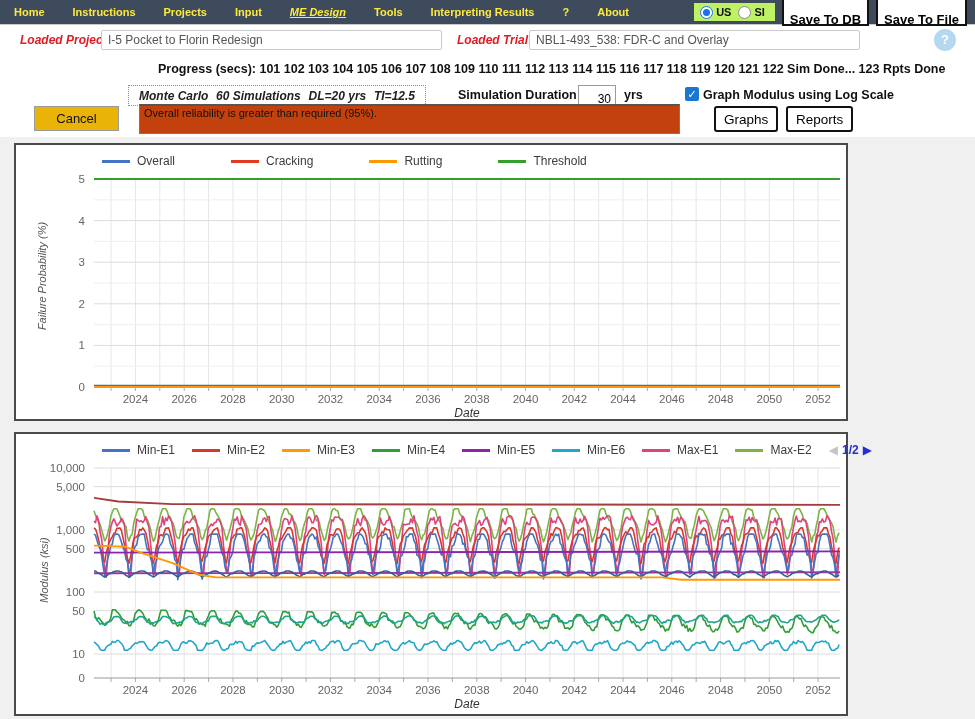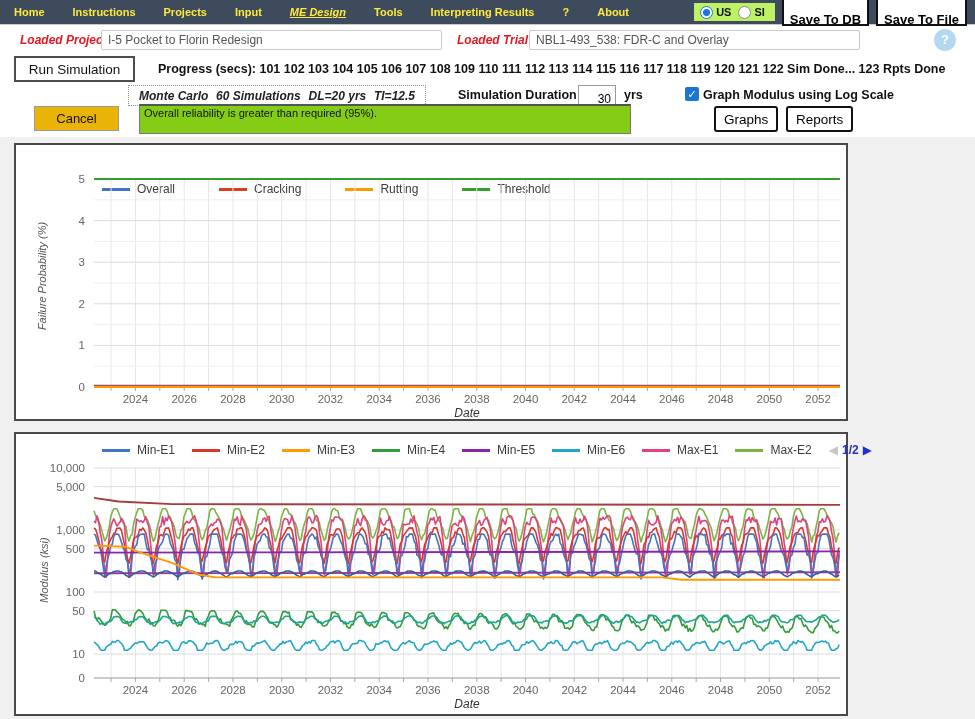--- a/index.html
+++ b/index.html
@@ -41,33 +41,33 @@
   .durin{position:absolute;left:578px;top:0;width:38px;height:27px;border:1px solid #9a9a9a;font-family:inherit;
          font-size:12px;text-align:right;padding:0 4px;box-sizing:border-box;}
   .yrs{position:absolute;left:624px;top:3px;font-size:12.5px;font-weight:bold;color:#111;}
   .cbx{position:absolute;left:685px;top:2px;width:14px;height:14px;background:#1976d2;border-radius:2px;color:#fff;
        font-size:11px;line-height:14px;text-align:center;cursor:pointer;}
   .cbxlabel{position:absolute;left:703px;top:3px;font-size:12.5px;font-weight:bold;color:#111;}
 
   .cancelrow{top:104px;height:32px;}
   .cancelbtn{position:absolute;left:34px;top:2px;width:85px;height:25px;background:#eab308;border:1px solid #999;
              font-family:inherit;font-size:13px;color:#111;cursor:pointer;}
-  .statusbox{position:absolute;left:139px;top:0;width:492px;height:30px;background:#84cc16;border:1px solid #777;
+  .statusbox{position:absolute;left:139px;top:0;width:541px;height:30px;background:#c2410c;border:1px solid #777;
              border-top:2px solid #555;box-sizing:border-box;font-size:11px;color:#111;padding:1px 4px;overflow:hidden;}
   .gr-btn{position:absolute;top:2px;height:26px;background:#fff;border:2px solid #111;border-radius:3px;
           font-family:inherit;font-size:13.5px;color:#000;cursor:pointer;padding:0 8px;}
   .graphs{left:714px;} .reports{left:786px;}
 
   
   .charts{position:absolute;top:137px;left:0;width:975px;height:582px;background:#f0f0f0;}
   .card{position:absolute;left:14px;width:834px;background:#fff;border:2px solid #4a4a4a;box-sizing:border-box;}
   .card1{top:6px;height:278px;}
   .card2{top:295px;height:284px;}
   .legend{position:absolute;top:7px;left:86px;right:6px;height:18px;display:flex;align-items:center;}
-  .card1 .legend{gap:44px;margin-top:28px;}
+  .card1 .legend{gap:56px;}
   .card2 .legend{gap:17px;}
   .litem{display:flex;align-items:center;gap:7px;}
   .swatch{width:28px;height:3px;display:inline-block;}
   .lname{font-size:12px;color:#3c3c3c;white-space:nowrap;}
   .pager{margin-left:auto;display:flex;align-items:center;gap:4px;margin-right:4px;}
   .pg-left{color:#c6c6c6;font-size:12px;cursor:pointer;}
   .pg-right{color:#2330cf;font-size:12px;cursor:pointer;}
   .pg-num{color:#2330cf;font-size:12px;font-weight:bold;}
   .ytitle{position:absolute;left:2px;transform:rotate(-90deg);transform-origin:center;font-size:11px;font-style:italic;
           color:#555;white-space:nowrap;width:120px;text-align:center;}
@@ -105,21 +105,20 @@
 
   <div class="row projectrow">
     <span class="redlabel" style="left:20px;top:6px;">Loaded Project:</span>
     <input class="txtin" style="left: 101px; top: 3px; width: 341px;" value="I-5 Pocket to Florin Redesign">
     <span class="redlabel" style="left:457px;top:6px;">Loaded Trial:</span>
     <input class="txtin" style="left: 529px; top: 3px; width: 331px;" value="NBL1-493_538: FDR-C and Overlay">
     <div class="help" style="left:934px;top:2px;">?</div>
   </div>
 
   <div class="row runrow">
-    <button class="runbtn">Run Simulation</button>
     <span class="progress">Progress (secs): 101 102 103 104 105 106 107 108 109 110 111 112 113 114 115 116 117 118 119 120 121 122 Sim Done... 123 Rpts Done</span>
   </div>
 
   <div class="row mcrow">
     <div class="mcbox">
       <span>Monte Carlo</span>
       <span>60 Simulations</span>
       <span>DL=20 yrs</span>
       <span>TI=12.5</span>
     </div>

